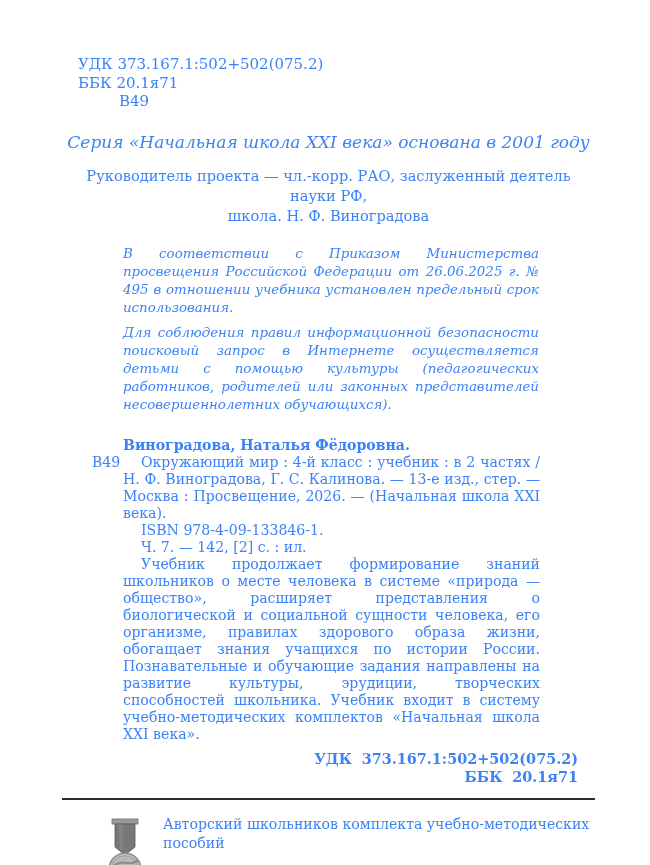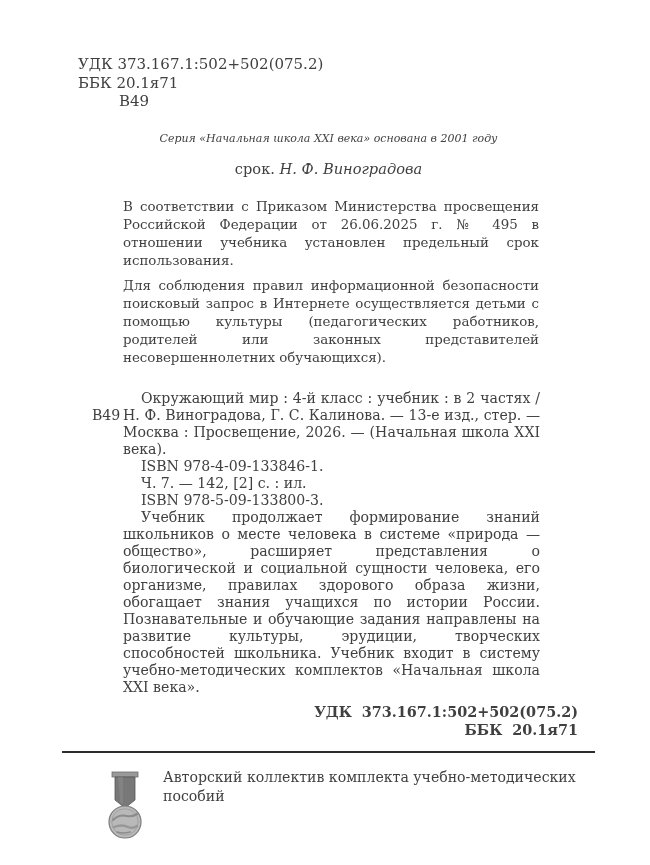--- a/index.html
+++ b/index.html
@@ -1,35 +1,35 @@
 <!DOCTYPE html>
 <html><head>
 <meta charset="utf-8">
 <style>
   html,body{margin:0;padding:0;background:#e8e8e8;}
   .page{
     position:relative;
     width:650px;height:865px;
     margin:0 auto;
     background:#ffffff;
-    color:#404040;
+    color:#3b82f6;
     font-family:"DejaVu Serif","Liberation Serif",serif;
     box-sizing:border-box;
     padding:55px 55px 0 62px;
     overflow:hidden;
   }
   
   .top-codes{font-size:15px;line-height:18.5px;margin-left:16px;}
   .top-codes .sign{margin-left:41px;}
   
-  .series{margin-top:21px;text-align:center;font-style:italic;font-size:11px;}
+  .series{margin-top:21px;text-align:center;font-style:italic;font-size:17px;}
   .lead{margin-top:14px;text-align:center;font-size:14.6px;line-height:20px;}
-  .lead .name{font-style:italic;}
+  .lead .name{}
   
-  .notice{margin:19px 0 0 61px;width:416px;font-size:13.4px;line-height:18px;text-align:justify;}
+  .notice{margin:19px 0 0 61px;width:416px;font-size:13.4px;line-height:18px;text-align:justify;font-style:italic;}
   .notice p{margin:0 0 7px 0;}
   
   .card{position:relative;margin:23px 0 0 61px;width:417px;font-size:14.1px;line-height:17px;}
   .card .margin-code{position:absolute;left:-31px;top:17px;}
   .card p{margin:0;}
   .card .author{font-weight:bold;}
   .card .ind{text-indent:18px;}
   .card .just{text-align:justify;}
   
   .bottom-codes{margin-top:7px;text-align:right;padding-right:17px;font-weight:bold;font-size:14.4px;line-height:18.5px;}
@@ -47,34 +47,35 @@
 
   <div class="top-codes">
     <div>УДК 373.167.1:502+502(075.2)</div>
     <div>ББК 20.1я71</div>
     <div class="sign">В49</div>
   </div>
 
   <div class="series">Серия «Начальная школа XXI века» основана в 2001 году</div>
 
   <div class="lead">
-    <div><span>срок. </span><span class="name">Н. Ф. Виноградова</span></div>
+    <div>Руководитель проекта — чл.-корр. РАО, заслуженный деятель науки РФ,</div>
+    <div><span>школа. </span><span class="name">Н. Ф. Виноградова</span></div>
   </div>
 
   <div class="notice">
     <p>В соответствии с Приказом Министерства просвещения Российской Федерации от 26.06.2025 г. № 495 в отношении учебника установлен предельный срок использования.</p>
     <p>Для соблюдения правил информационной безопасности поисковый запрос в Интернете осуществляется детьми с помощью культуры (педагогических работников, родителей или законных представителей несовершеннолетних обучающихся).</p>
   </div>
 
   <div class="card">
     <div class="margin-code">В49</div>
+    <p class="author">Виноградова, Наталья Фёдоровна.</p>
     <p class="ind just">Окружающий мир : 4-й класс : учебник : в 2 частях / Н. Ф. Виноградова, Г. С. Калинова. — 13-е изд., стер. — Москва : Просвещение, 2026. — (Начальная школа XXI века).</p>
     <p class="ind">ISBN 978-4-09-133846-1.</p>
     <p class="ind">Ч. 7. — 142, [2] с. : ил.</p>
-    <p class="ind">ISBN 978-5-09-133800-3.</p>
     <p class="ind just">Учебник продолжает формирование знаний школьников о месте человека в системе «природа — общество», расширяет представления о биологической и социальной сущности человека, его организме, правилах здорового образа жизни, обогащает знания учащихся по истории России. Познавательные и обучающие задания направлены на развитие культуры, эрудиции, творческих способностей школьника. Учебник входит в систему учебно-методических комплектов «Начальная школа XXI века».</p>
   </div>
 
   <div class="bottom-codes">
     <div>УДК&nbsp;&nbsp;373.167.1:502+502(075.2)</div>
     <div>ББК&nbsp;&nbsp;20.1я71</div>
   </div>
 
   <hr class="rule">
 
@@ -85,18 +86,18 @@
         <polygon points="10,7 30,7 30,30 20,38 10,30" fill="#787878" stroke="#575757" stroke-width="0.8"></polygon>
         <polygon points="13,7 18,7 18,33.5 15.5,33.5" fill="#8d8d8d" opacity="0.55"></polygon>
         <circle cx="20" cy="52" r="16" fill="#b9b9b9" stroke="#7c7c7c" stroke-width="1.2"></circle>
         <circle cx="20" cy="52" r="13.2" fill="none" stroke="#9a9a9a" stroke-width="0.8"></circle>
         <path d="M8 50 q6 -6 14 -4 q6 1 10 -2" fill="none" stroke="#8b8b8b" stroke-width="2.2" stroke-linecap="round"></path>
         <path d="M9 57 q8 -3 14 0 q5 2 9 -1" fill="none" stroke="#979797" stroke-width="2.4" stroke-linecap="round"></path>
         <path d="M12 62 q6 2 13 0" fill="none" stroke="#8b8b8b" stroke-width="1.6" stroke-linecap="round"></path>
       </svg>
     </div>
     <div class="text">
-      <div>Авторский коллектив комплекта учебно-методических пособий</div>
+      <div>Авторский школьников комплекта учебно-методических пособий</div>
 
     </div>
   </div>
 
 </div>
 
 </body></html>

